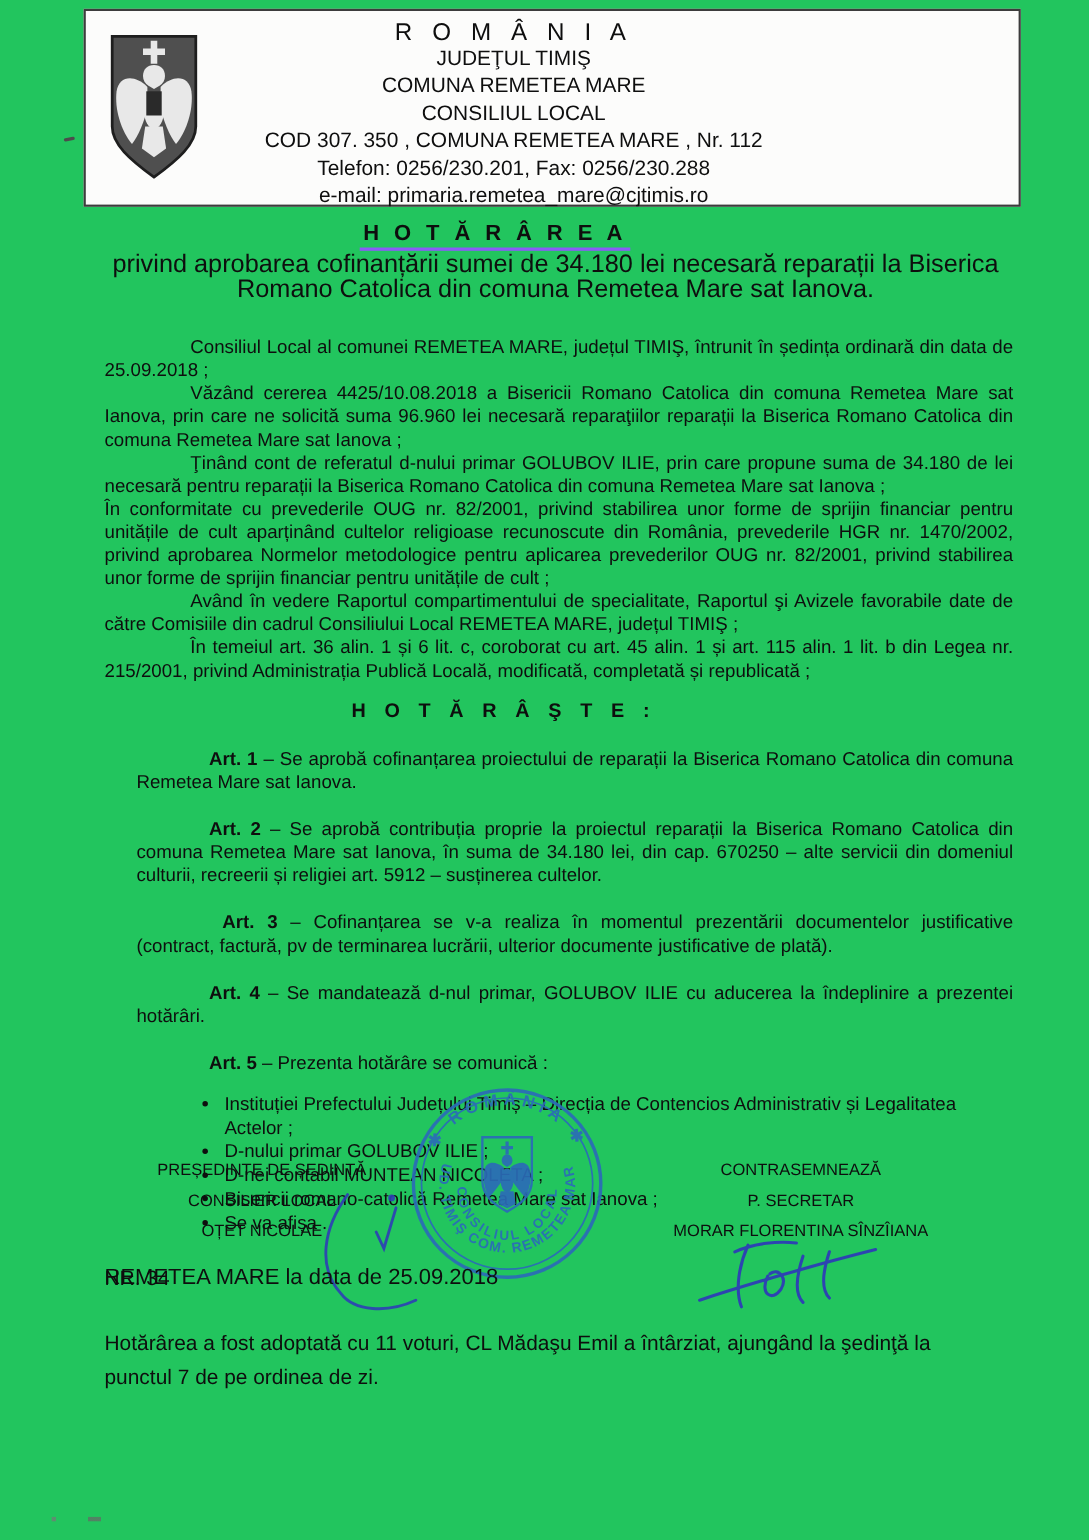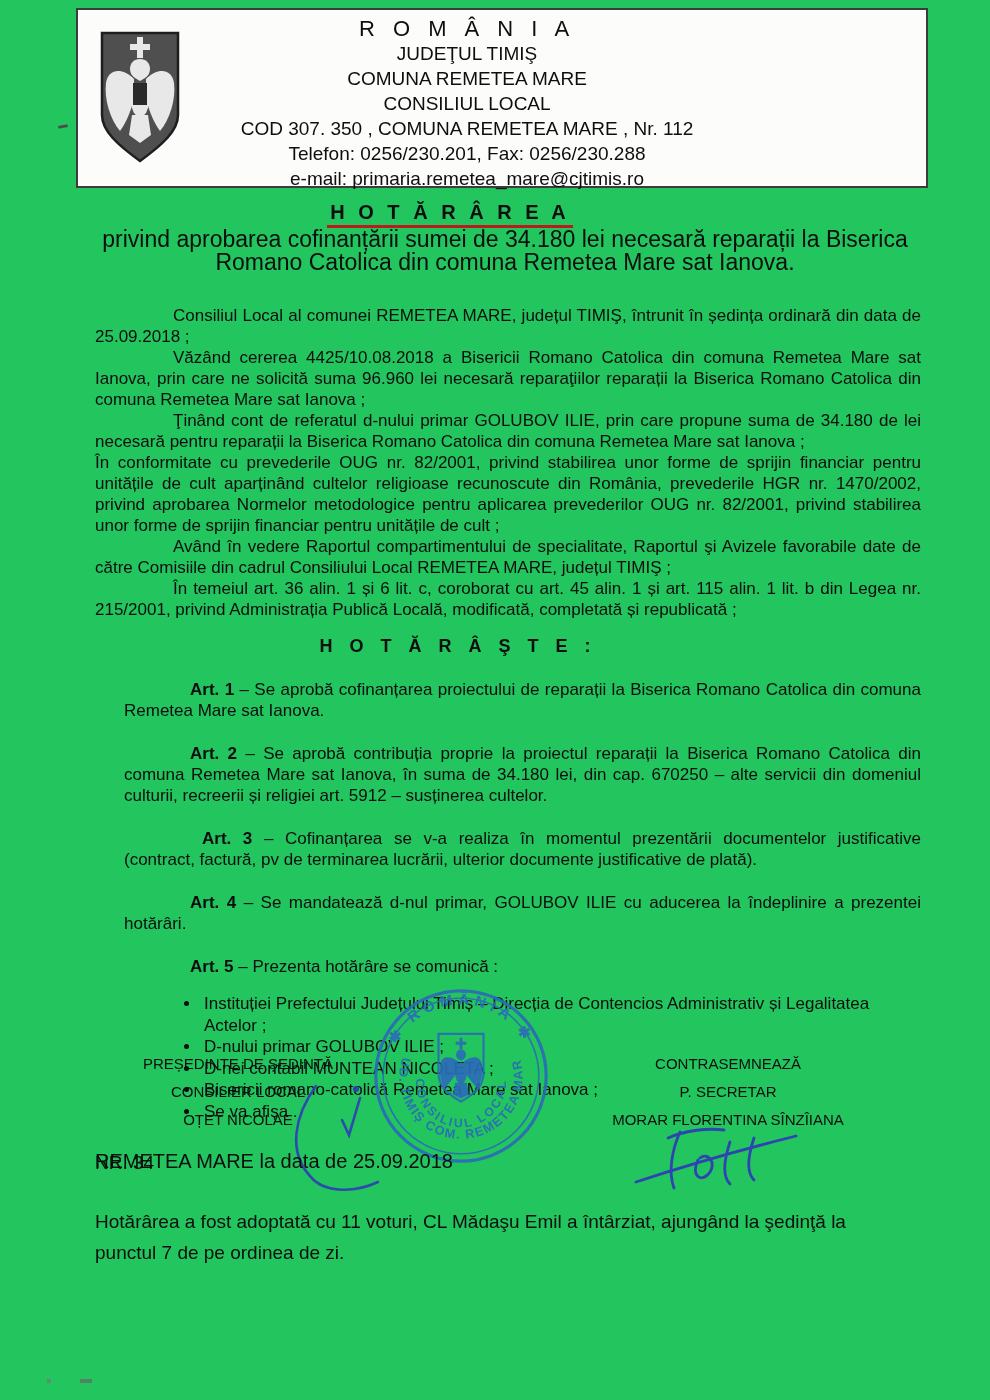--- a/index.html
+++ b/index.html
@@ -17,21 +17,21 @@
   .header-lines{
     position:absolute; left:60px; right:130px; top:6px; text-align:center;
   }
   .hl{ line-height:25px; white-space:nowrap; }
   .hl0{ font-size:22px; letter-spacing:6px; font-weight:500; }
   .hl1,.hl2,.hl3,.hl4,.hl5,.hl6{ font-size:19px; }
   
   .title-wrap{ position:absolute; left:60px; top:201px; width:780px; text-align:center; }
   .doc-title{
     display:inline-block; font-size:20px; font-weight:bold; letter-spacing:4px;
-    border-bottom:3px solid #b91c1c; padding:0 3px 1px 3px; margin:0;
+    border-bottom:3px solid #8b5cf6; padding:0 3px 1px 3px; margin:0;
   }
   .subtitle{
     position:absolute; left:95px; top:228px; width:820px;
     font-size:23px; line-height:23px; text-align:center; margin:0;
   }
   
   .body-flow{
     position:absolute; left:95px; top:305px; width:826px;
     font-size:17px; line-height:21px; text-align:justify;
   }

